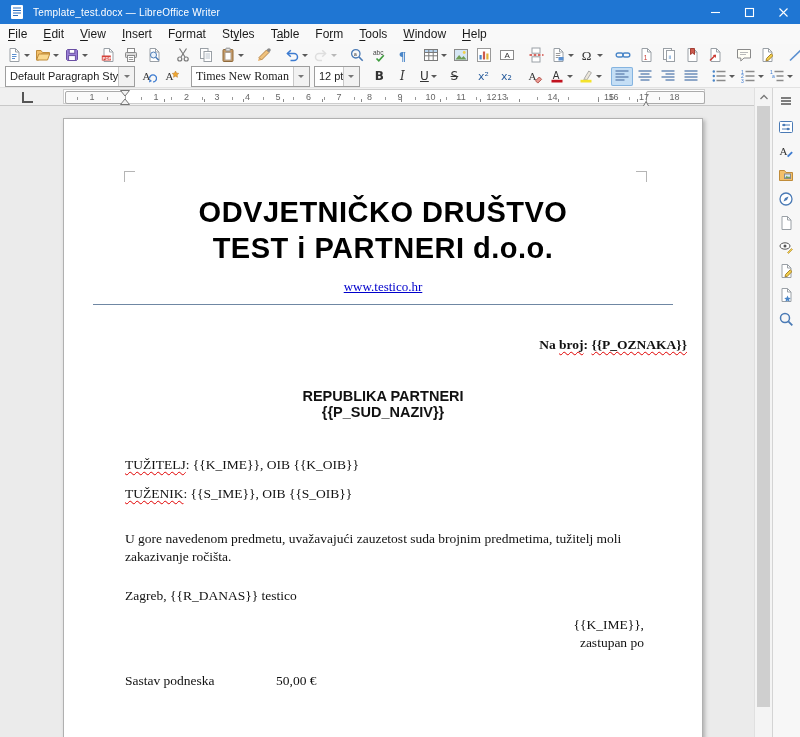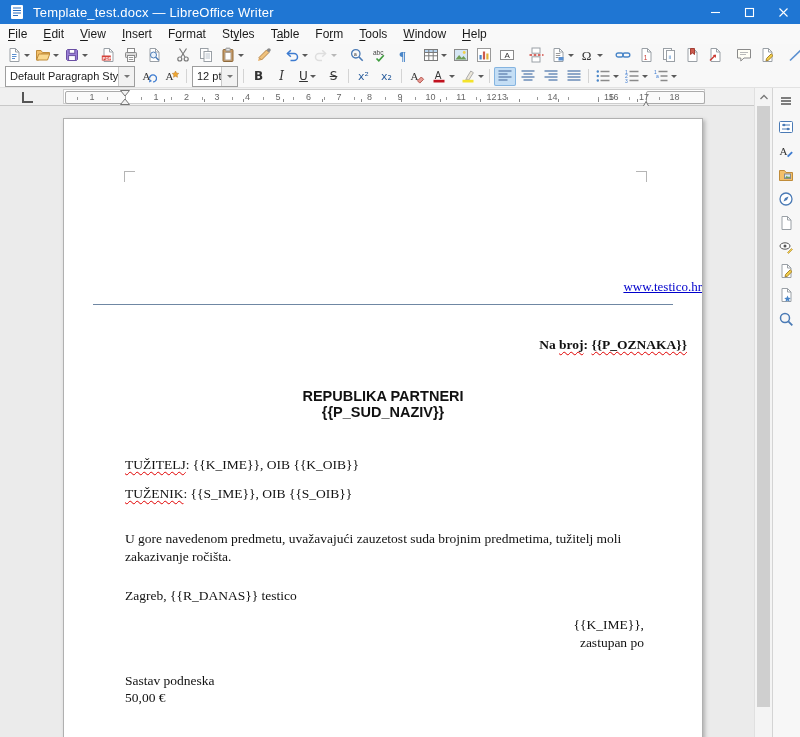--- a/index.html
+++ b/index.html
@@ -3,21 +3,21 @@
 <meta charset="utf-8">
 <style>
   html,body{margin:0;padding:0;background:#fff;}
   .app{position:relative;width:800px;height:737px;overflow:hidden;
        font-family:"Liberation Sans",sans-serif;background:#f8f8f8;
        box-shadow:inset -1px 0 0 #4a8fd6;}
   
   .titlebar{position:absolute;left:0;top:0;width:800px;height:24px;background:#1f76d3;
             display:flex;align-items:center;color:#fff;}
   .appicon{width:16px;height:16px;margin:0 8px 0 9px;display:flex;}
-  .wtitle{font-size:13px;letter-spacing:.2px;}
+  .wtitle{font-size:10px;letter-spacing:.2px;}
   .wctrl{position:absolute;right:0;top:0;height:24px;display:flex;}
   .wbtn{width:34px;height:24px;display:flex;align-items:center;justify-content:center;}
   
   .menubar{position:absolute;left:0;top:24px;width:800px;height:20px;background:#f9f9f9;
            display:flex;align-items:center;font-size:12px;color:#1b1b1b;}
   .menu-item{padding:16px 8px;line-height:20px;}
   .menu-item u{text-decoration:underline;text-underline-offset:2px;}
   
   .toolbar{position:absolute;left:0;width:800px;background:#f8f8f8;display:flex;
            align-items:center;padding-left:3px;box-sizing:border-box;}
@@ -60,33 +60,33 @@
   .canvas{position:absolute;left:0;top:106px;width:754px;height:631px;background:#ebebeb;overflow:hidden;}
   .page{position:absolute;left:63px;top:12px;width:640px;height:900px;background:#fff;
         border:1px solid #b0b0b0;box-sizing:border-box;box-shadow:2px 2px 4px rgba(0,0,0,.25);
         font-family:"Liberation Serif",serif;color:#111;}
   .cornermark{position:absolute;width:10px;height:10px;}
   .cm-left{left:60px;top:52px;border-left:1px solid #b5b5b5;border-top:1px solid #b5b5b5;}
   .cm-right{left:572px;top:52px;border-right:1px solid #b5b5b5;border-top:1px solid #b5b5b5;}
   .doc-title{position:absolute;left:0;top:75px;width:100%;text-align:center;
              font-family:"Liberation Sans",sans-serif;font-weight:700;font-size:29px;
              line-height:36px;color:#000;letter-spacing:.5px;}
-  .doc-site{position:absolute;left:0;top:160px;width:100%;text-align:right;font-size:13px;}
+  .doc-site{position:absolute;left:0;top:160px;width:100%;text-align:center;font-size:13px;}
   .doc-site a{color:#0000cc;text-decoration:underline;}
   .doc-rule{position:absolute;left:29px;top:185px;width:580px;height:1px;background:#6f87a3;}
   .doc-ref{position:absolute;right:15px;top:218px;font-weight:700;font-size:13.5px;}
   .doc-court{position:absolute;left:0;top:269px;width:100%;text-align:center;
              font-family:"Liberation Sans",sans-serif;font-weight:700;font-size:14.5px;line-height:16px;}
   .doc-line{position:absolute;left:61px;font-size:13.5px;}
   .doc-party1{top:338px;} .doc-party2{top:367px;}
   .doc-body{position:absolute;left:61px;top:411px;width:525px;font-size:13.5px;line-height:18px;}
   .doc-date{top:469px;}
   .doc-sign{position:absolute;right:58px;top:497px;text-align:right;font-size:13.5px;line-height:18px;}
   .doc-costs{position:absolute;left:61px;top:553px;font-size:13.5px;line-height:17px;}
-  .cost-row{display:flex;flex-direction:column;}
+  .cost-row{display:flex;}
   .cost-label{width:151px;}
   .squig{text-decoration:underline;text-decoration-style:wavy;text-decoration-color:#e00000;
          text-decoration-thickness:1px;text-underline-offset:2px;text-decoration-skip-ink:none;}
   
   .vscroll{position:absolute;left:754px;top:88px;width:18px;height:649px;background:#f4f4f4;
            border-left:1px solid #e0e0e0;box-sizing:border-box;}
   .scrollup{position:absolute;left:0;top:0;width:100%;height:18px;display:flex;align-items:center;justify-content:center;}
   .thumb{position:absolute;left:2px;top:18px;width:13px;height:601px;background:#cfcfcf;}
   .sidebardiv{position:absolute;left:772px;top:88px;width:1px;height:649px;background:#d4d4d4;}
   .sidebarbar{position:absolute;left:773px;top:88px;width:27px;height:649px;background:#f7f7f7;}
@@ -439,20 +439,24 @@
       </div>
       <div class="tbtn">
         <span>
           <svg width="16" height="16" viewBox="0 0 16 16" fill="none" stroke-width="1">
             <text x="1.5" y="12" font-size="11" font-family="serif" fill="#333">A</text>
             <path d="M11.5 3l1 2.1 2.3.3-1.7 1.6.4 2.3-2-1.1-2 1.1.4-2.3-1.7-1.6 2.3-.3z" fill="#f0a832" stroke="#b5792a" stroke-width="0.5"></path>
           </svg>
         </span>
       </div>
       <div class="tsep"></div>
+      <div class="combo serif" style="width: 136px;">
+        <span class="cval">Times New Roman</span>
+        <span class="cbtn"></span>
+      </div>
       <div class="combo" style="width: 44px;">
         <span class="cval">12 pt</span>
         <span class="cbtn"></span>
       </div>
       <div class="tsep"></div>
       <div class="tbtn">
         <span class="tglyph g-bold">B</span>
       </div>
       <div class="tbtn">
         <span class="tglyph g-italic">I</span>
@@ -629,20 +633,22 @@
           </svg></div>
       </div>
   </div>
 
   <div class="canvas">
     <div class="page">
       <div class="cornermark cm-left"></div>
       <div class="cornermark cm-right"></div>
 
       <div class="doc-title">
+        <div>ODVJETNIČKO DRUŠTVO</div>
+        <div>TEST i PARTNERI d.o.o.</div>
       </div>
 
       <div class="doc-site">
         <a href="#">www.testico.hr</a>
       </div>
 
       <div class="doc-rule"></div>
 
       <div class="doc-ref"><span>Na </span><span class="squig">broj</span><span>: </span><span class="squig">{{P_OZNAKA}}</span></div>
 

